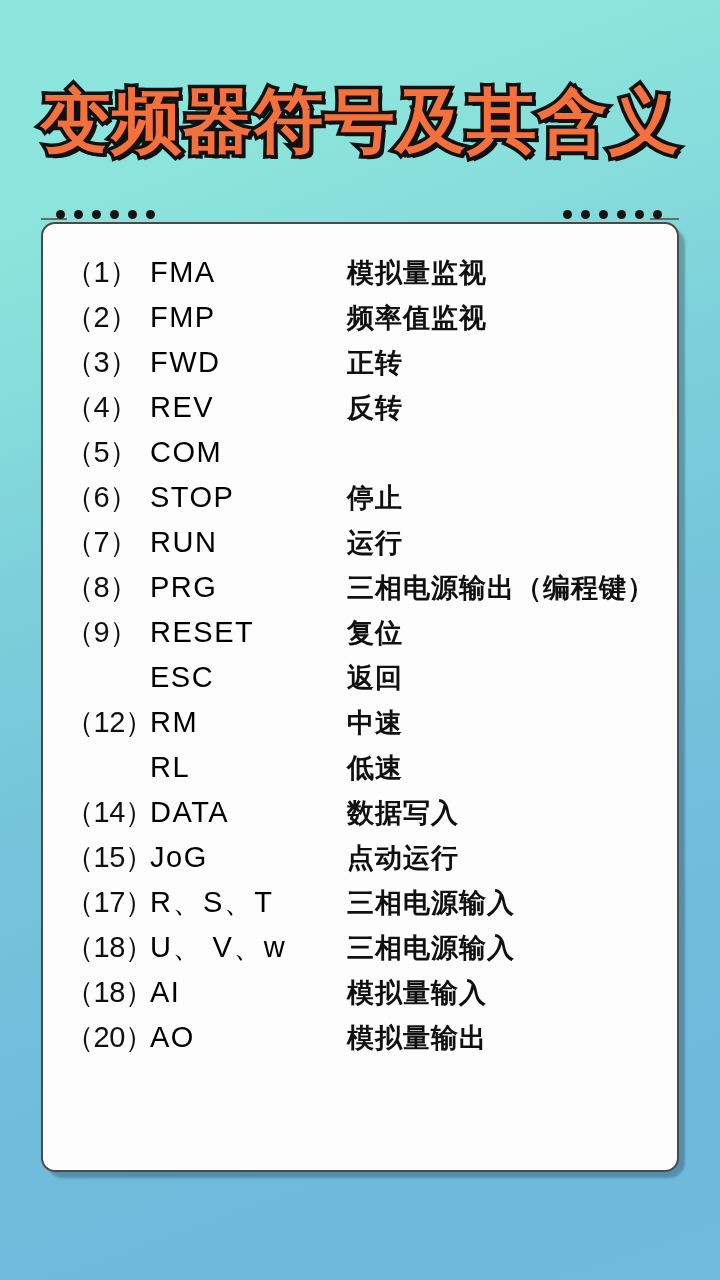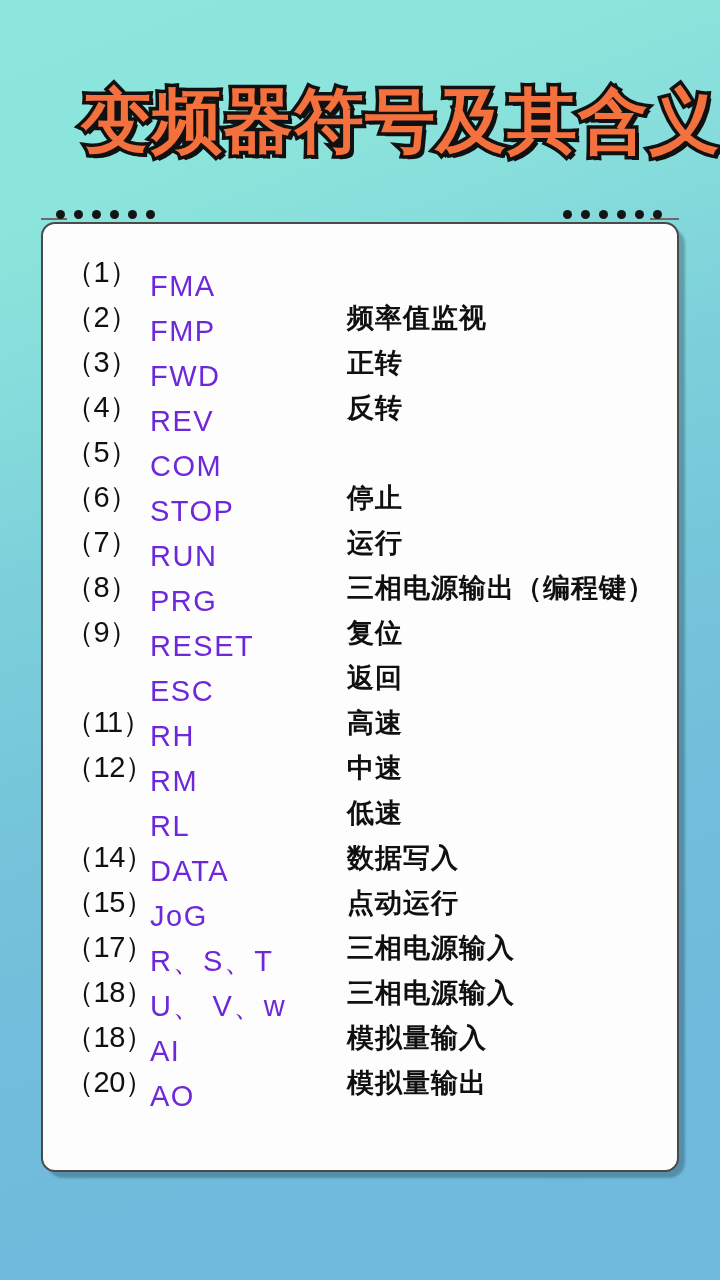--- a/index.html
+++ b/index.html
@@ -31,21 +31,21 @@
         #70bbdc 80%,
         #6fbadd 100%);
   }
 
   
   #title-wrap {
     position: absolute;
     top: 86px;
     left: 0;
     width: 720px;
-    text-align: right;
+    text-align: center;
     line-height: 1;
   }
   #title {
     display: inline-block;
     font-family: "DejaVu Sans", "Liberation Sans", sans-serif;
     font-size: 70px;
     font-weight: 900;
     letter-spacing: 1px;
     color: #f4703c;
     -webkit-text-stroke: 7px #111111;
@@ -128,23 +128,22 @@
     font-size: 29px;
     color: #101010;
     letter-spacing: -0.5px;
   }
   .code {
     position: absolute;
     left: 107px;
     top: 0;
     font-family: "Liberation Sans", "DejaVu Sans", sans-serif;
     font-size: 29px;
-    color: #6d28d9;
+    color: #000000;
     letter-spacing: 1.5px;
-    margin-top: 14px;
   }
   .meaning {
     position: absolute;
     left: 304px;
     top: 0;
     font-family: "DejaVu Sans", "Liberation Sans", sans-serif;
     font-size: 27px;
     font-weight: 700;
     color: #101010;
     letter-spacing: 1px;
@@ -180,20 +179,21 @@
     <span></span>
     <span></span>
     <span></span>
   </div>
 
   <div id="card">
     <div id="list">
         <div class="row">
           <span class="num">（1）</span>
           <span class="code">FMA</span>
+          <span class="meaning">模拟量监视</span>
         </div>
         <div class="row">
           <span class="num">（2）</span>
           <span class="code">FMP</span>
           <span class="meaning">频率值监视</span>
         </div>
         <div class="row">
           <span class="num">（3）</span>
           <span class="code">FWD</span>
           <span class="meaning">正转</span>
@@ -225,25 +225,20 @@
         <div class="row">
           <span class="num">（9）</span>
           <span class="code">RESET</span>
           <span class="meaning">复位</span>
         </div>
         <div class="row">
           <span class="code">ESC</span>
           <span class="meaning">返回</span>
         </div>
         <div class="row">
-          <span class="num">（11）</span>
-          <span class="code">RH</span>
-          <span class="meaning">高速</span>
-        </div>
-        <div class="row">
           <span class="num">（12）</span>
           <span class="code">RM</span>
           <span class="meaning">中速</span>
         </div>
         <div class="row">
           <span class="code"> RL</span>
           <span class="meaning">低速</span>
         </div>
         <div class="row">
           <span class="num">（14）</span>

